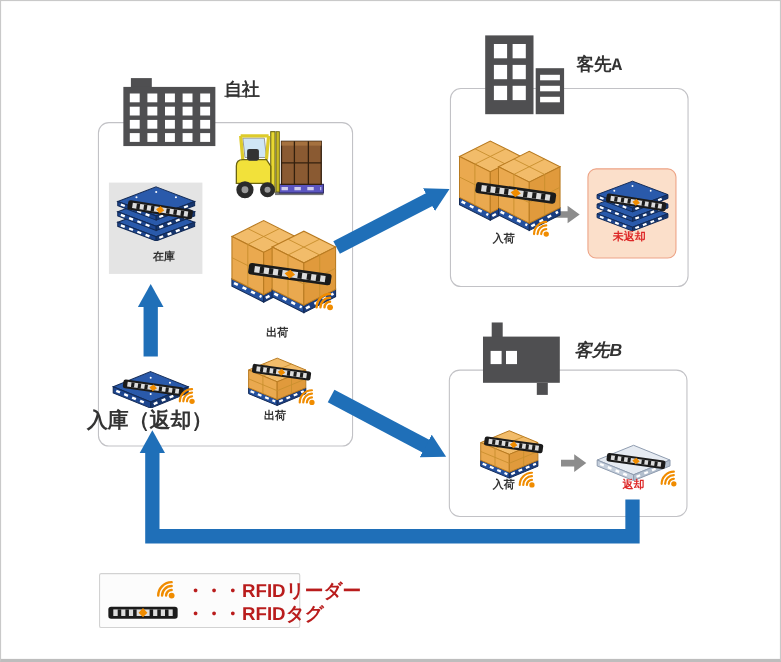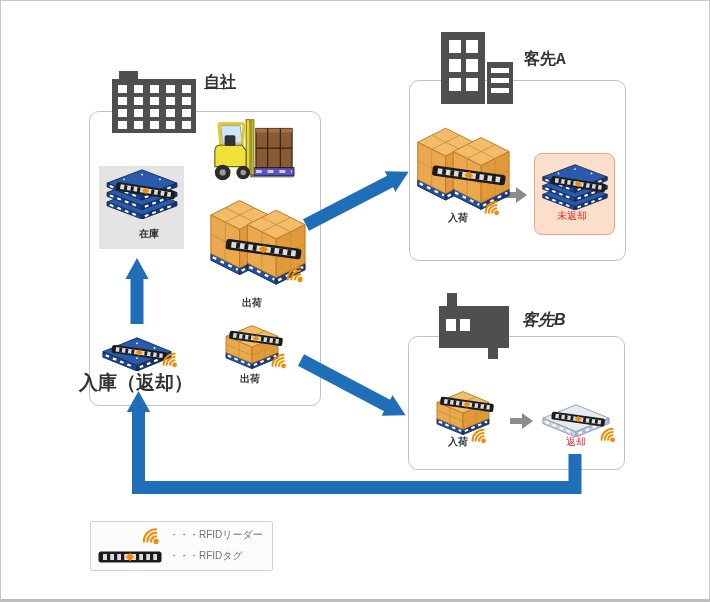--- a/index.html
+++ b/index.html
@@ -19,23 +19,23 @@
     position:absolute;background:#fcfcfc;border:1px solid #d2d2d2;border-radius:2px;z-index:1;
   }
   .overlay{position:absolute;left:0;top:0;z-index:2;pointer-events:none;}
   .illus{position:absolute;z-index:3;}
   .label{
     position:absolute;z-index:4;color:#333;font-weight:600;font-size:10px;
     white-space:nowrap;line-height:1.1;
   }
   .label.center{transform:translateX(-50%);}
   .label.site{font-size:16px;font-weight:700;}
-  .label.alert{color:#dd2727;font-weight:400;}
+  .label.alert{color:#dd2727;font-weight:700;}
   .label.small{font-size:19px;}
-  .label.legend-text{font-size:10px;font-weight:400;color:#737373;}
+  .label.legend-text{font-size:17px;font-weight:700;color:#b91c1c;}
 </style>
 </head>
 <body>
 
 <svg width="0" height="0" style="position:absolute" aria-hidden="true">
 <defs>
   <marker id="ah" viewBox="0 0 2 2" markerWidth="1.8" markerHeight="1.8" refX="0.1" refY="1" orient="auto" markerUnits="strokeWidth">
     <path d="M0,0 L1.8,1 L0,2 Z" fill="#1f6fb8"></path>
   </marker>
 

